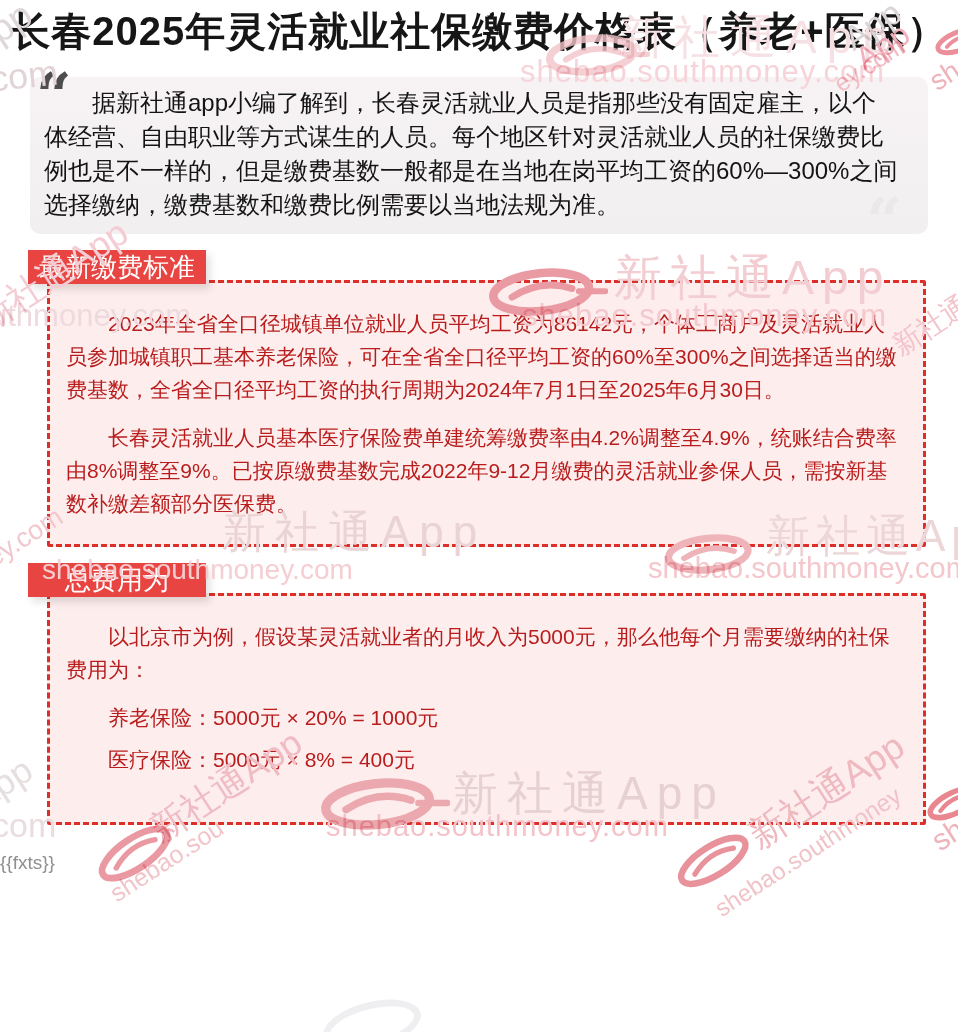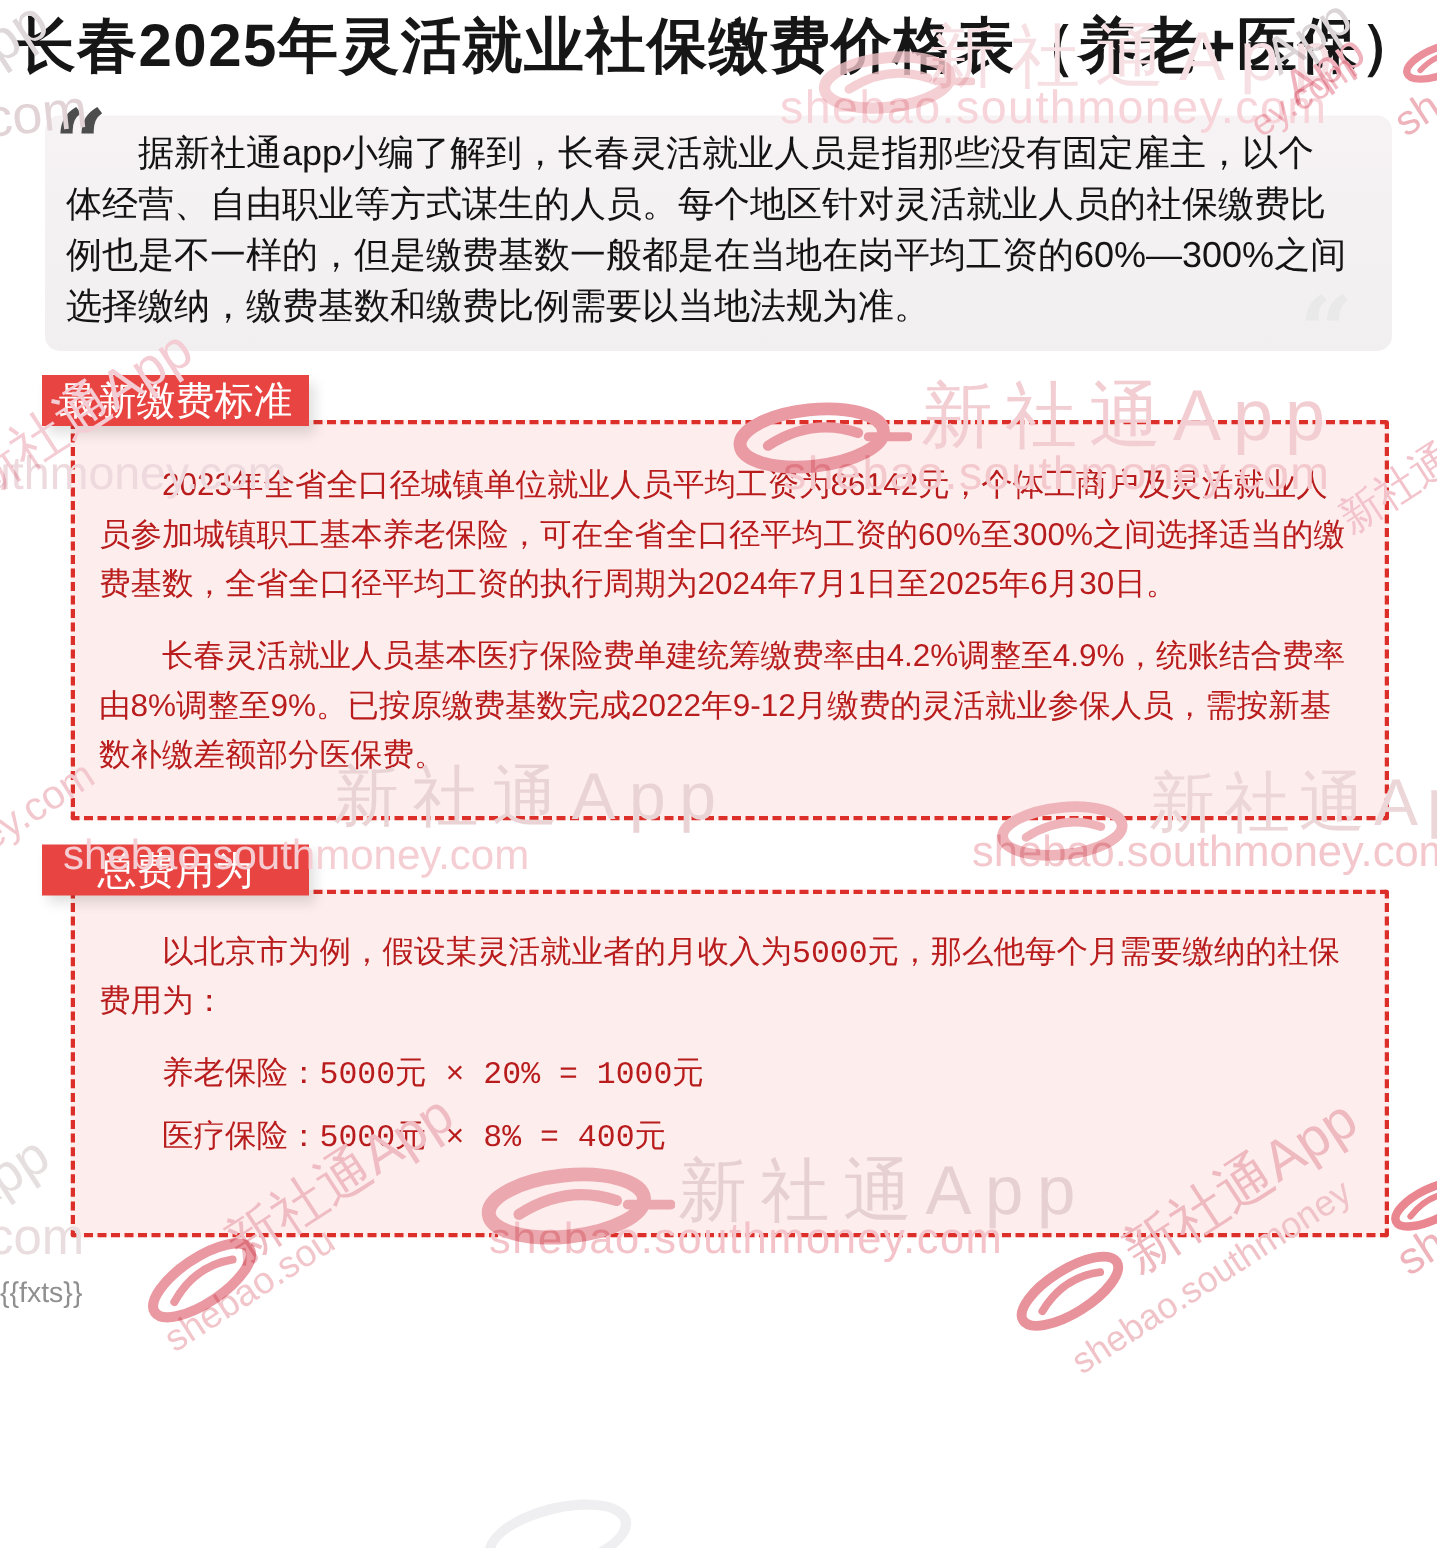--- a/index.html
+++ b/index.html
@@ -19,21 +19,21 @@
   .quote.close { right:26px; bottom:-18px; color:#e9e9e9; }
 
   .label { position:relative; z-index:3; margin:16px 0 0 28px; width:178px; height:34px;
            background:#e84441; color:#ffffff; font-size:26px; line-height:34px;
            text-align:center; box-shadow:4px 5px 8px rgba(0,0,0,.12); }
   .panel { position:relative; z-index:2; margin:-4px 32px 0 47px;
            border:3px dashed #dd2f29; background:#fdeded; border-radius:2px;
            padding:24px 18px 24px 16px; }
   .panel p { font-size:21px; line-height:33px; color:#b91c1c; text-indent:2em; margin-bottom:15px; }
   .panel p:last-child { margin-bottom:0; }
-  .panel.example { padding-bottom:46px;font-family:Liberation Mono, monospace; }
+  .panel.example { padding-bottom:46px; }
   .panel.example p.calc { margin-bottom:9px; }
   .panel.example p.calc:last-child { margin-bottom:0; }
 
   .footer { margin-top:27px; text-align:left; font-size:19px; color:#8f8f8f;
             position:relative; z-index:2; }
 
   
   .wm-layer { position:absolute; inset:0; z-index:4; pointer-events:none; overflow:hidden; }
   .wm { position:absolute; white-space:nowrap; mix-blend-mode:multiply; line-height:1; }
   .wm-svg { position:absolute; mix-blend-mode:multiply; }

